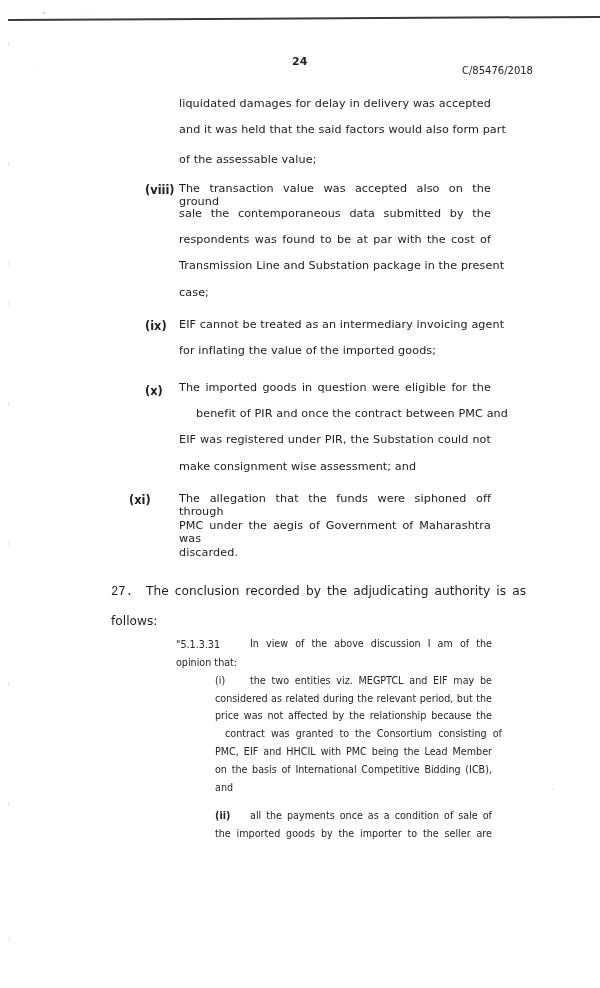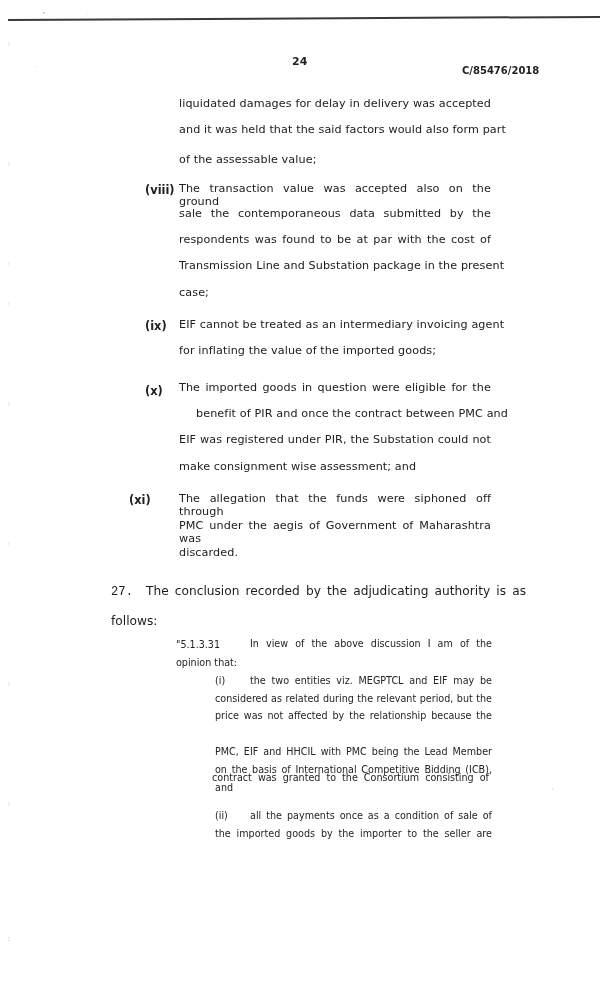--- a/index.html
+++ b/index.html
@@ -36,21 +36,21 @@
       top: 55px;
       font-size: 11px;
       font-weight: bold;
       color: #222;
     }
     .case-number {
       position: absolute;
       left: 462px;
       top: 65px;
       font-size: 10px;
-      font-weight: bold;
+      font-weight: normal;
       color: #222;
     }
     .line {
       position: absolute;
       font-size: 11.2px;
       white-space: nowrap;
       color: #202020;
       letter-spacing: 0.1px;
     }
     .justify {
@@ -129,20 +129,20 @@
 <div class="para-line" style="left:111px;top:614px;">follows:</div>
 
 <div class="quote-line" style="left:176px;top:639px;">"5.1.3.31</div>
 <div class="quote-line justify" style="left:250px;top:638px;width:242px;">In view of the above discussion I am of the</div>
 <div class="quote-line" style="left:176px;top:657px;">opinion that:</div>
 
 <div class="quote-line" style="left:215px;top:675px;">(i)</div>
 <div class="quote-line justify" style="left:250px;top:675px;width:242px;">the two entities viz. MEGPTCL and EIF may be</div>
 <div class="quote-line justify" style="left:215px;top:693px;width:277px;">considered as related during the relevant period, but the</div>
 <div class="quote-line justify" style="left:215px;top:710px;width:277px;">price was not affected by the relationship because the</div>
-<div class="quote-line justify" style="left:212px;top:728px;width:277px;margin-top:44px;">contract was granted to the Consortium consisting of</div>
+<div class="quote-line justify" style="left:225px;top:728px;width:277px;">contract was granted to the Consortium consisting of</div>
 <div class="quote-line justify" style="left:215px;top:746px;width:277px;">PMC, EIF and HHCIL with PMC being the Lead Member</div>
 <div class="quote-line justify" style="left:215px;top:764px;width:277px;">on the basis of International Competitive Bidding (ICB),</div>
 <div class="quote-line" style="left:215px;top:782px;text-align:center;">and</div>
 
-<div class="quote-line" style="left:215px;top:810px;">(ii)</div>
+<div class="quote-line" style="left:215px;top:810px;font-weight:bold;">(ii)</div>
 <div class="quote-line justify" style="left:250px;top:810px;width:242px;">all the payments once as a condition of sale of</div>
 <div class="quote-line justify" style="left:215px;top:828px;width:277px;">the imported goods by the importer to the seller are</div>
 
 </body></html>

